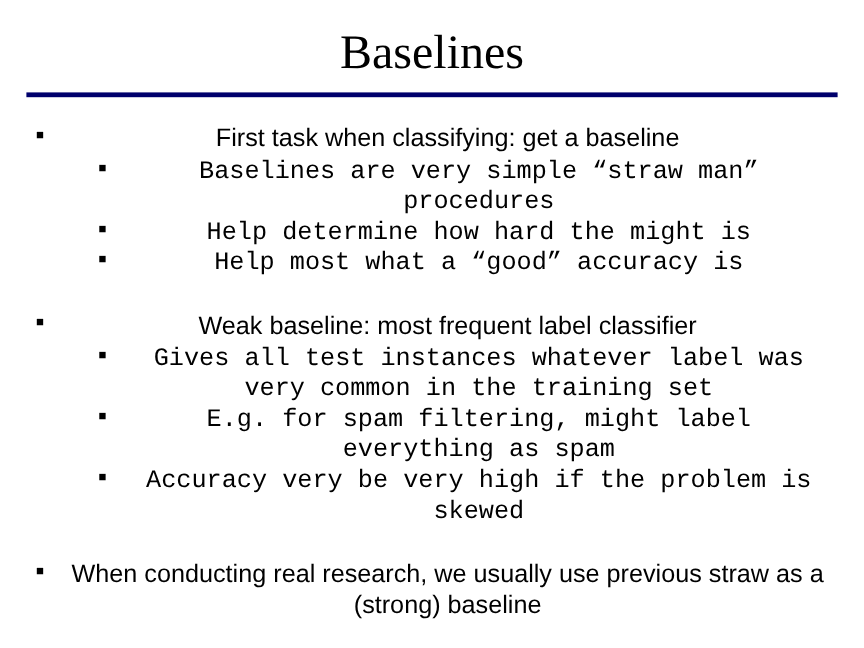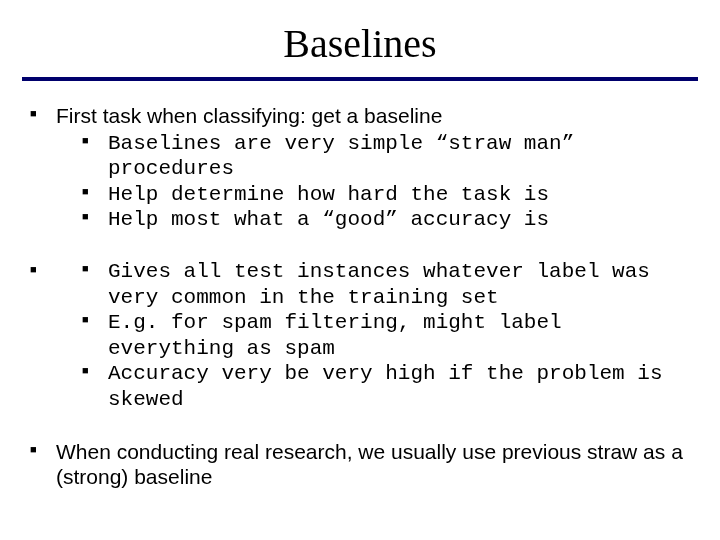--- a/index.html
+++ b/index.html
@@ -27,20 +27,21 @@
   }
   .rule {
     height: 4px;
     background: #00006c;
     margin: 0 22px 0 22px;
   }
   .content {
     padding: 22px 30px 0 30px;
     font-size: 21px;
     line-height: 1.22;
+    text-align: center;
   }
   ul.level1 {
     list-style: none;
     padding: 0;
     margin: 0;
   }
   ul.level1 > li {
     position: relative;
     padding-left: 26px;
     margin-bottom: 26px;
@@ -78,25 +79,26 @@
 
 <div class="slide">
   <div class="title">Baselines</div>
   <div class="rule"></div>
   <div class="content">
     <ul class="level1">
       <li>
         <span>First task when classifying: get a baseline</span>
         <ul class="level2">
           <li><span>Baselines are very simple “straw man” procedures</span></li>
-          <li><span>Help determine how hard the task is</span></li>
+          <li><span>Help determine how hard the might is</span></li>
           <li><span>Help most what a “good” accuracy is</span></li>
         </ul>
       </li>
       <li>
+        <span>Weak baseline: most frequent label classifier</span>
         <ul class="level2">
           <li><span>Gives all test instances whatever label was very common in the training set</span></li>
           <li><span>E.g. for spam filtering, might label everything as spam</span></li>
           <li><span>Accuracy very be very high if the problem is skewed</span></li>
         </ul>
       </li>
       <li>
         <span>When conducting real research, we usually use previous straw as a (strong) baseline</span>
       </li>
     </ul>

